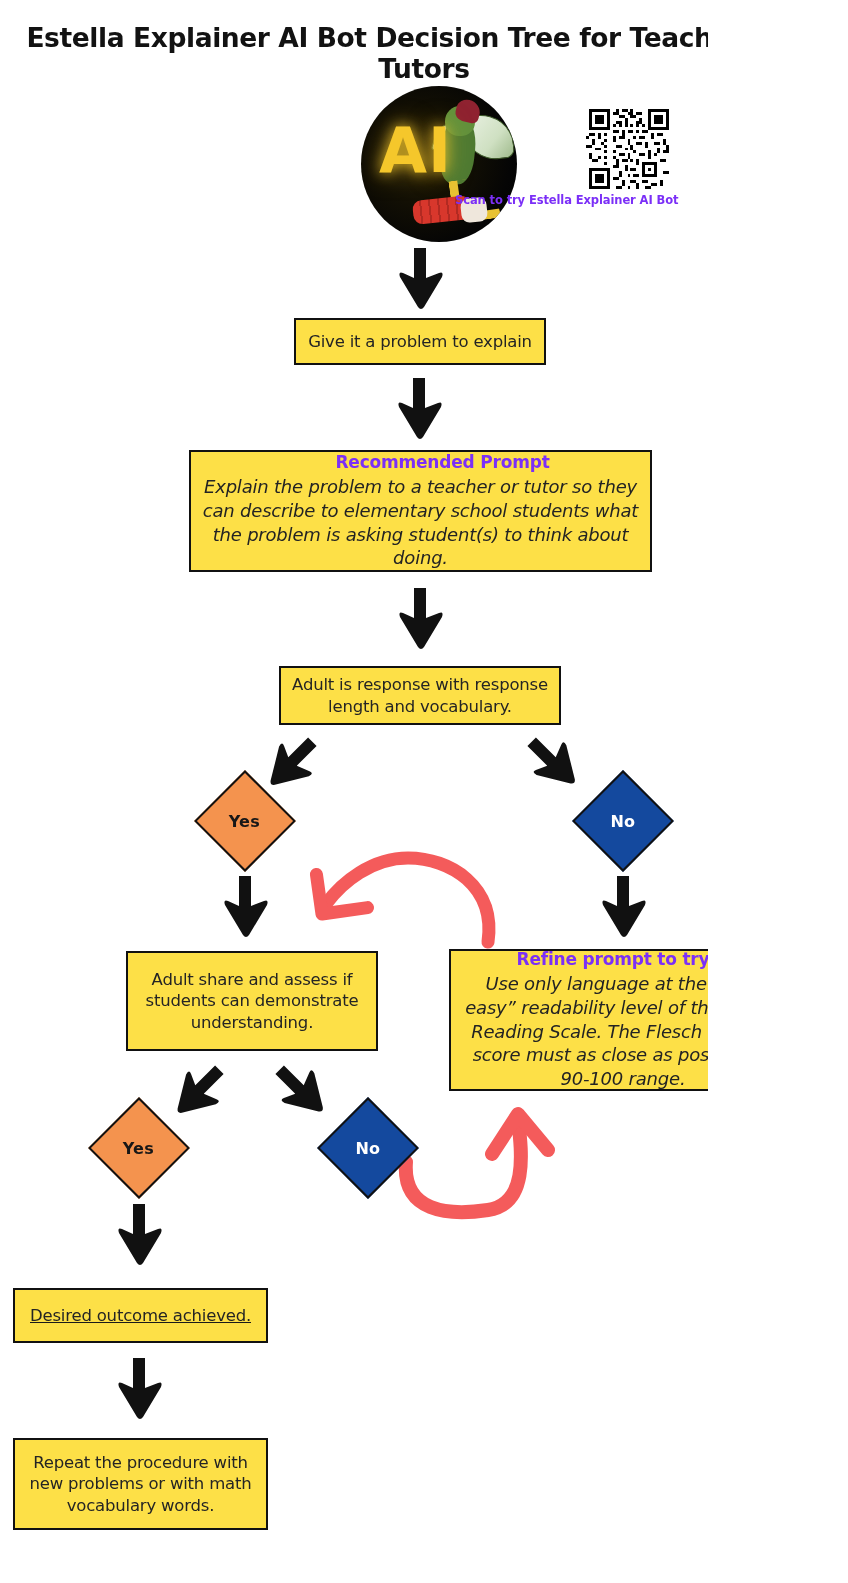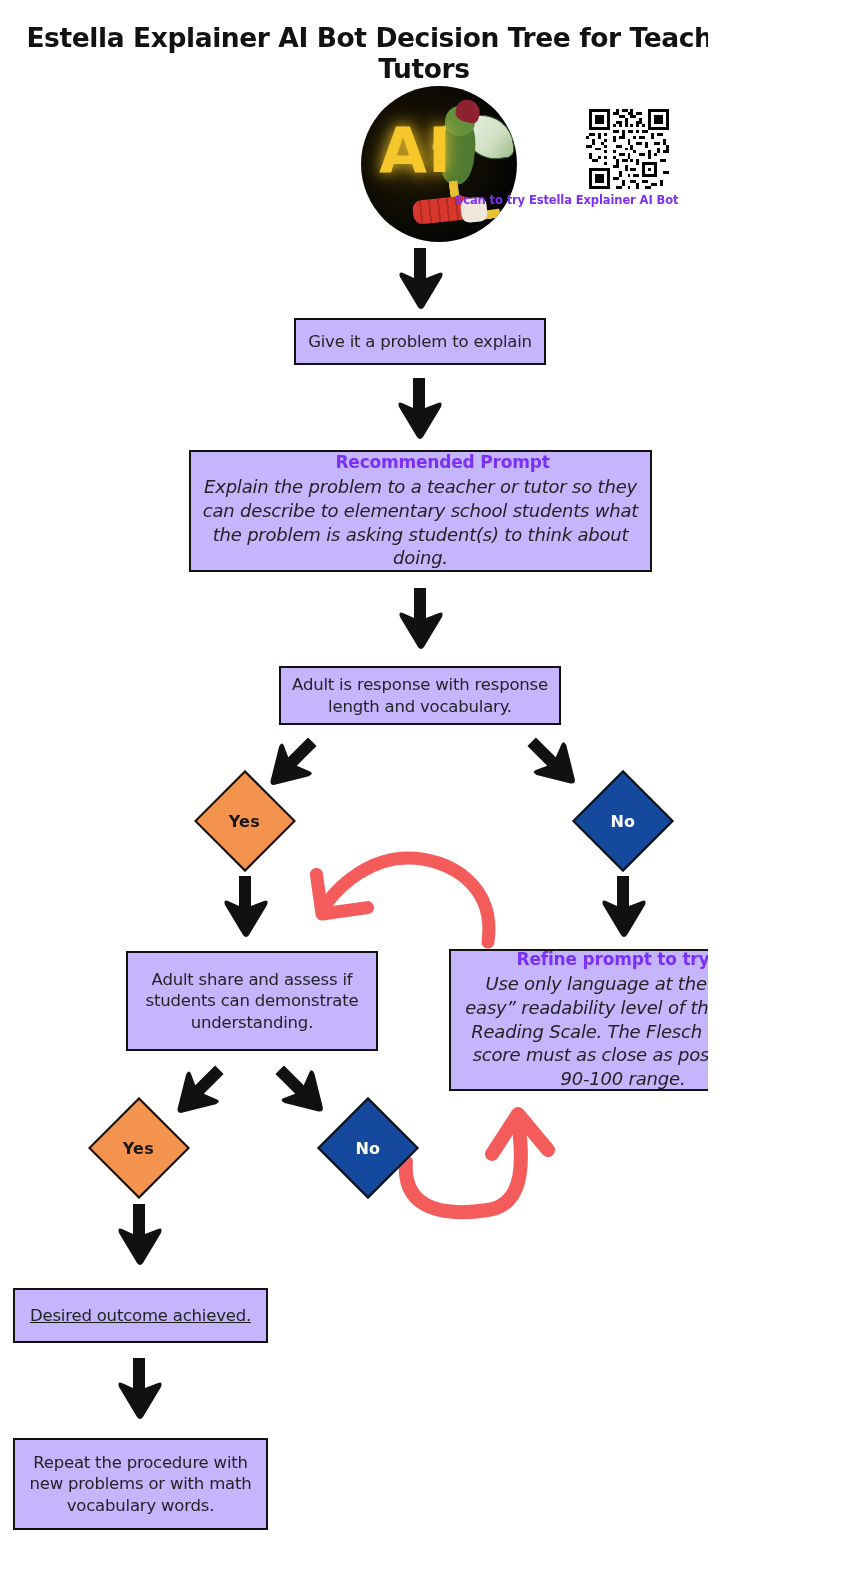--- a/index.html
+++ b/index.html
@@ -159,21 +159,21 @@
     font-size: 11.5px;
     font-weight: 700;
     color: #7b2ff7;
     letter-spacing: -0.1px;
   }
 
   
   .box {
     position: absolute;
     box-sizing: border-box;
-    background: #c4b5fd;
+    background: #fde047;
     border: 2.6px solid #111111;
     display: flex;
     flex-direction: column;
     align-items: center;
     justify-content: center;
     text-align: center;
     padding: 7px 10px;
   }
   .box .line {
     font-family: "DejaVu Sans", sans-serif;

